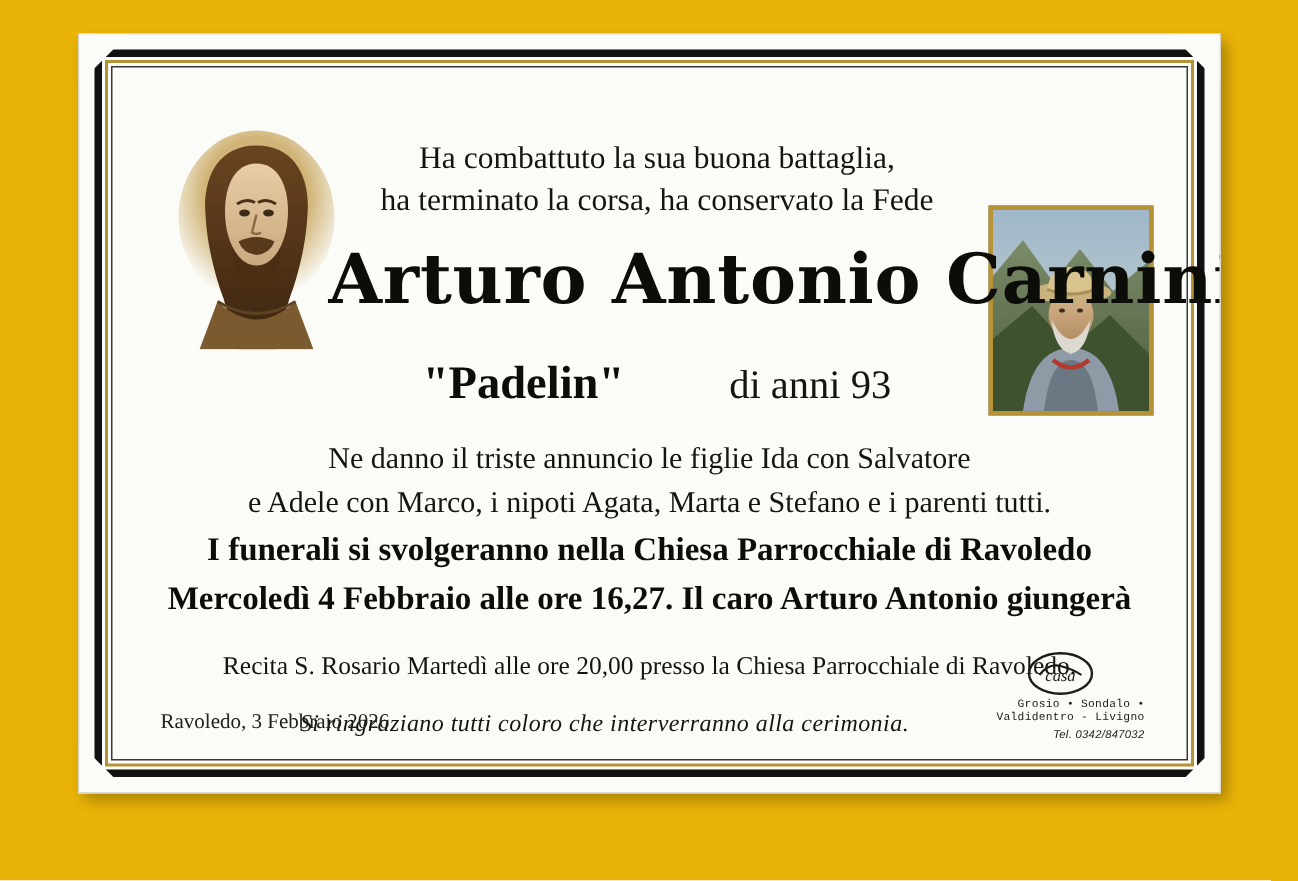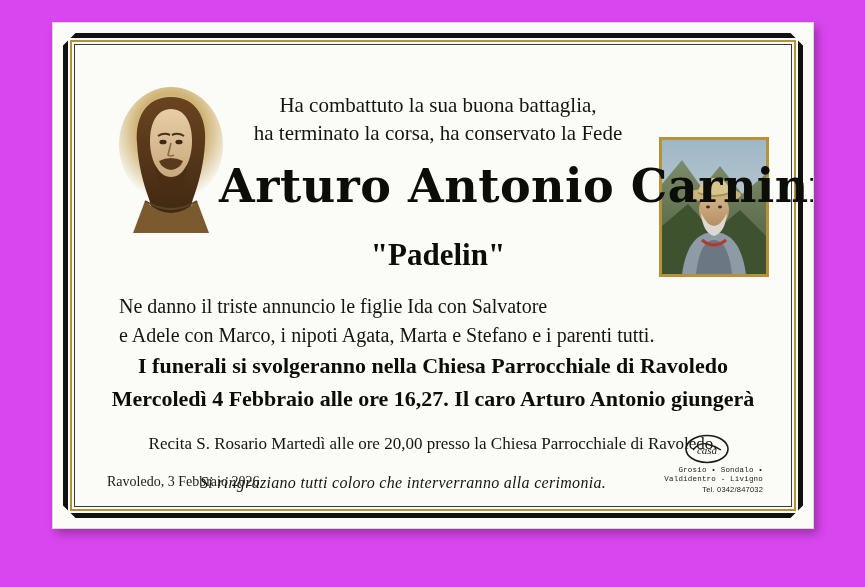--- a/index.html
+++ b/index.html
@@ -11,21 +11,21 @@
     width: 865px;
     height: 587px;
     font-family: "Liberation Serif", serif;
     overflow: hidden;
   }
 
   .page {
     position: relative;
     width: 865px;
     height: 587px;
-    background: #d946ef;
+    background: #eab308;
   }
 
   
   .card {
     position: absolute;
     left: 52px;
     top: 22px;
     width: 760px;
     height: 505px;
     background: #fbfbf7;
@@ -156,21 +156,21 @@
     font-size: 27px;
     color: #15150f;
     font-family: "Liberation Serif", serif;
   }
 
   .announce {
     position: absolute;
     left: 40px;
     right: 40px;
     top: 243px;
-    text-align: left;
+    text-align: center;
     font-size: 20px;
     line-height: 1.45;
     color: #15150f;
   }
 
   .funeral {
     position: absolute;
     left: 26px;
     right: 26px;
     top: 300px;
@@ -229,20 +229,21 @@
     font-size: 7.5px;
     letter-spacing: 0.2px;
     line-height: 1.25;
     font-family: Liberation Mono, monospace;
   }
   .logo-line2 {
     font-size: 7.5px;
     letter-spacing: 0.2px;
     line-height: 1.25;
     font-family: "Liberation Sans", sans-serif;
+    font-style: italic;
   }
 </style>
 </head>
 <body>
 
 <div class="page">
 
   <div class="card">
 
     <div class="frame-outer"></div>
@@ -336,20 +337,21 @@
 
       <div class="epigraph">
         <div>Ha combattuto la sua buona battaglia,</div>
         <div>ha terminato la corsa, ha conservato la Fede</div>
       </div>
 
       <div class="name">Arturo Antonio Carnini</div>
 
       <div class="nickname-row">
         <span class="nickname">"Padelin"</span>
+        <span class="age">di anni 93</span>
       </div>
 
       <div class="announce">
         <div>Ne danno il triste annuncio le figlie Ida con Salvatore</div>
         <div>e Adele con Marco, i nipoti  Agata, Marta e Stefano e i parenti tutti.</div>
       </div>
 
       <div class="funeral">
         <div>I funerali si svolgeranno nella Chiesa Parrocchiale di Ravoledo</div>
         <div>Mercoledì 4 Febbraio alle ore 16,27. Il caro Arturo Antonio giungerà</div>

